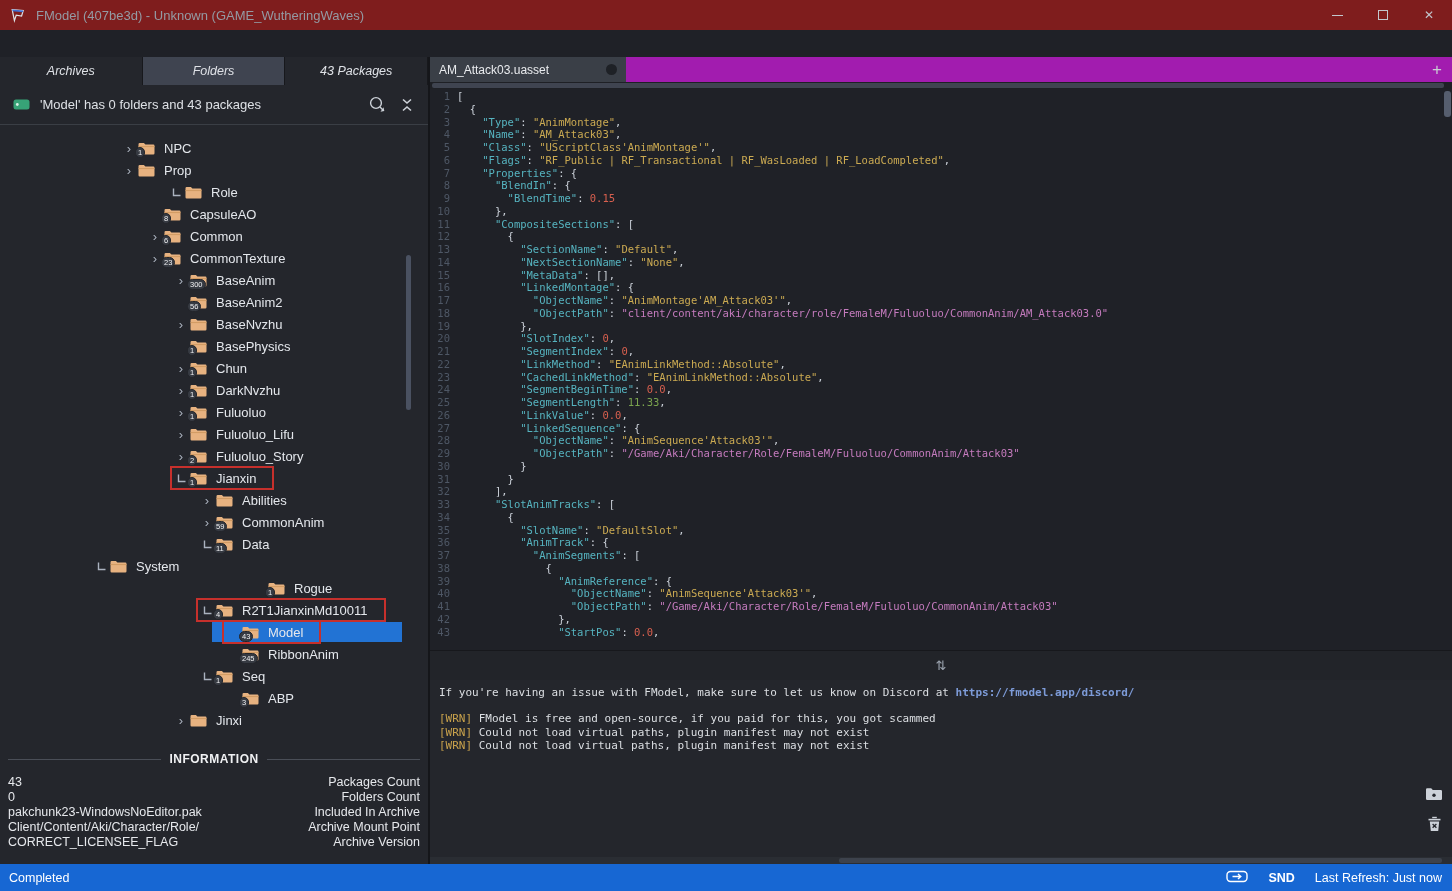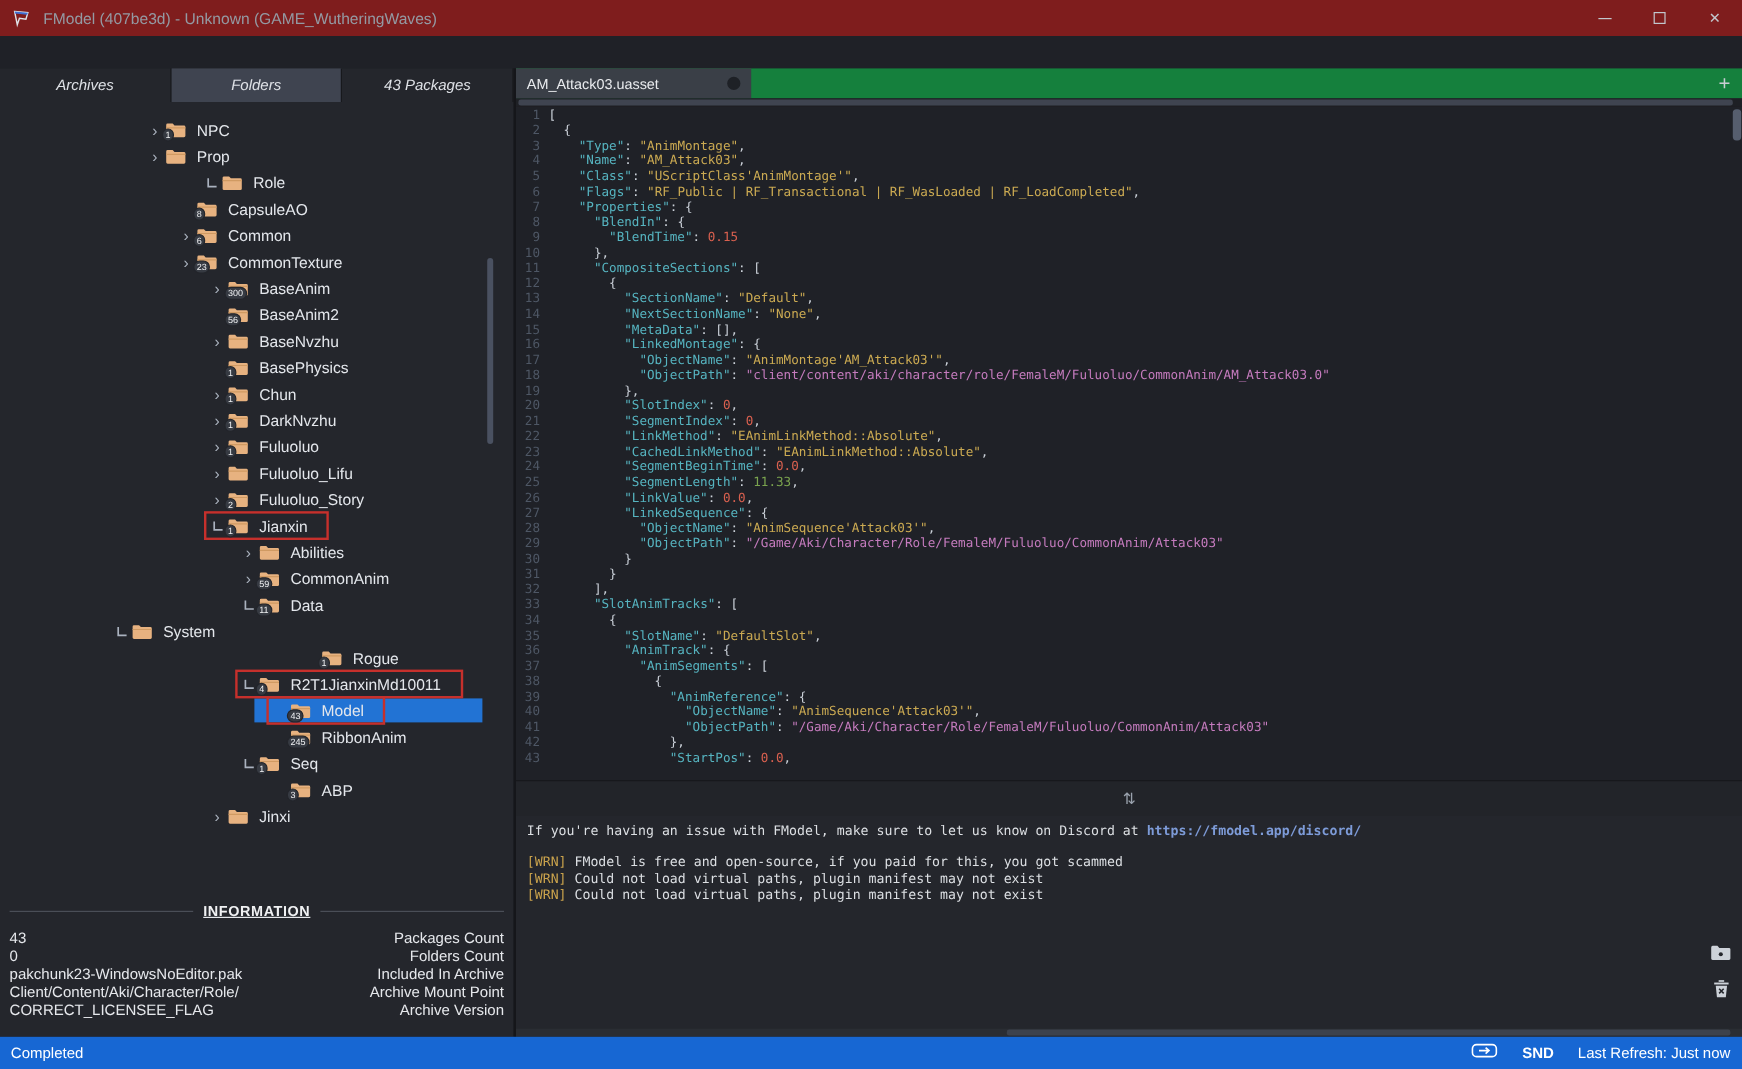--- a/index.html
+++ b/index.html
@@ -33,30 +33,30 @@
   .row-inner { display:inline-flex; align-items:center; height:20px; position:relative; z-index:1; }
   .row-inner.annotated { outline:2px solid #c6302c; padding-right:16px; }
   .expander { width:18px; display:inline-flex; align-items:center; justify-content:center; color:#a9b1bd; font-size:13px; line-height:1; }
   .folder-icon { position:relative; width:22px; height:14px; display:inline-flex; align-items:center; }
   .badge { position:absolute; left:-3px; bottom:-3px; background:#363a42; border:1px solid #23252b; color:#f0f1f3; font-size:7.5px; line-height:9px; min-width:10px; padding:0 2px; border-radius:7px; text-align:center; font-family:"Liberation Sans",sans-serif; }
   .tree-label { margin-left:4px; white-space:nowrap; }
   .sel-bg { position:absolute; top:1px; bottom:1px; right:26px; background:#2273d4; z-index:0; }
   .tree-scrollbar { position:absolute; right:17px; top:130px; width:5px; height:155px; background:#4a5161; border-radius:3px; z-index:2; }
 
   .info-panel { position:absolute; left:0; top:689px; width:428px; height:118px; }
-  .info-header { display:flex; align-items:center; height:22px; margin:2px 8px 4px 8px; gap:8px;text-decoration:underline; }
+  .info-header { display:flex; align-items:center; height:22px; margin:2px 8px 4px 8px; gap:8px; }
   .info-header:before, .info-header:after { content:""; flex:1; border-top:1px solid #4a4e57; }
   .info-header span { font-size:12px; font-weight:bold; letter-spacing:0.5px; color:#f0f1f3; }
   .info-row { display:flex; height:15px; align-items:center; padding:0 8px; font-size:12.5px; color:#e6e8ec; }
   .info-row .iv { flex:1; white-space:nowrap; }
   .info-row .il { white-space:nowrap; }
 
   
   .right-panel { position:absolute; left:428px; top:57px; width:1024px; height:807px; background:#1f2127; border-left:2px solid #15161a; }
-  .doc-tabbar { height:25px; background:#15803d; display:flex; }
+  .doc-tabbar { height:25px; background:#a21caf; display:flex; }
   .doc-tab { width:196px; background:#3a3f47; display:flex; align-items:center; padding:0 9px; font-size:12px; color:#e9ebee; gap:6px; }
   .tab-dot { width:11px; height:11px; border-radius:50%; background:#1e2126; margin-left:auto; }
   .add-tab { margin-left:auto; width:30px; display:flex; align-items:center; justify-content:center; color:#c9cdd3; font-size:17px; }
   .editor-hscroll { height:7px; background:#1e2025; position:relative; }
   .editor-hscroll .hthumb { position:absolute; left:2px; top:1px; height:5px; width:99%; background:#3f4450; border-radius:2px; }
   .editor { height:561px; position:relative; overflow:hidden; background:#1f2127; padding:1px 0 0 2px; }
   .code-line { display:flex; height:12.75px; line-height:12.75px; font-family:"DejaVu Sans Mono", monospace; font-size:10.5px; white-space:pre; }
   .ln { width:25px; text-align:right; padding-right:7px; color:#4e5765; flex:none; }
   .c-p { color:#ccd2da; } .c-k { color:#56b4c0; } .c-s { color:#cbaa52; }
   .c-m { color:#c57bbe; } .c-n { color:#d9604f; } .c-g { color:#7aa34e; }
@@ -109,20 +109,42 @@
     <div class="menu-item">Help</div>
   </div>
 
 <div class="left-panel">
   <div class="left-tabs">
       <div class="ltab">Archives</div>
       <div class="ltab active">Folders</div>
       <div class="ltab">43 Packages</div>
     </div>
 
+  <div class="tree-header">
+    <span class="hicon">
+      <svg width="17" height="11" viewBox="0 0 17 11">
+        <rect x="0.5" y="0.5" width="16" height="10" rx="2.5" fill="#37a377"></rect>
+        <circle cx="4.3" cy="5.5" r="1.4" fill="#d9f2e6"></circle>
+      </svg>
+    </span>
+    <span class="status-text">'Model' has 0 folders and 43 packages</span>
+    <span class="hicon">
+      <svg width="20" height="19" viewBox="0 0 20 19">
+        <circle cx="9" cy="8" r="5.4" fill="none" stroke="#cdd2d9" stroke-width="1.4"></circle>
+        <path d="M13 12 L16.2 15.2" stroke="#cdd2d9" stroke-width="1.4"></path>
+        <path d="M13.5 16.8 L17.3 16 L16.5 12.2 Z" fill="#cdd2d9"></path>
+      </svg>
+    </span>
+    <span class="hicon">
+      <svg width="12" height="14" viewBox="0 0 12 14">
+        <path d="M2 1.5 L6 5 L10 1.5" fill="none" stroke="#cdd2d9" stroke-width="1.6"></path>
+        <path d="M2 12.5 L6 9 L10 12.5" fill="none" stroke="#cdd2d9" stroke-width="1.6"></path>
+      </svg>
+    </span>
+  </div>
 
   <div class="tree">
     <div class="tree-scrollbar"></div>
   <div class="tree-row" style="padding-left: 120px;">
         <span class="row-inner">
           <span class="expander">›</span>
           <span class="folder-icon">
             <svg width="17" height="13" viewBox="0 0 17 13">
               <path d="M0.5 2.2 Q0.5 1 1.7 1 L5.9 1 L7.4 2.6 L15.3 2.6 Q16.5 2.6 16.5 3.8 L16.5 11.2 Q16.5 12.4 15.3 12.4 L1.7 12.4 Q0.5 12.4 0.5 11.2 Z" fill="#e7b280"></path>
               <path d="M0.5 4.6 L16.5 4.6" stroke="#d09a62" stroke-width="1"></path>

